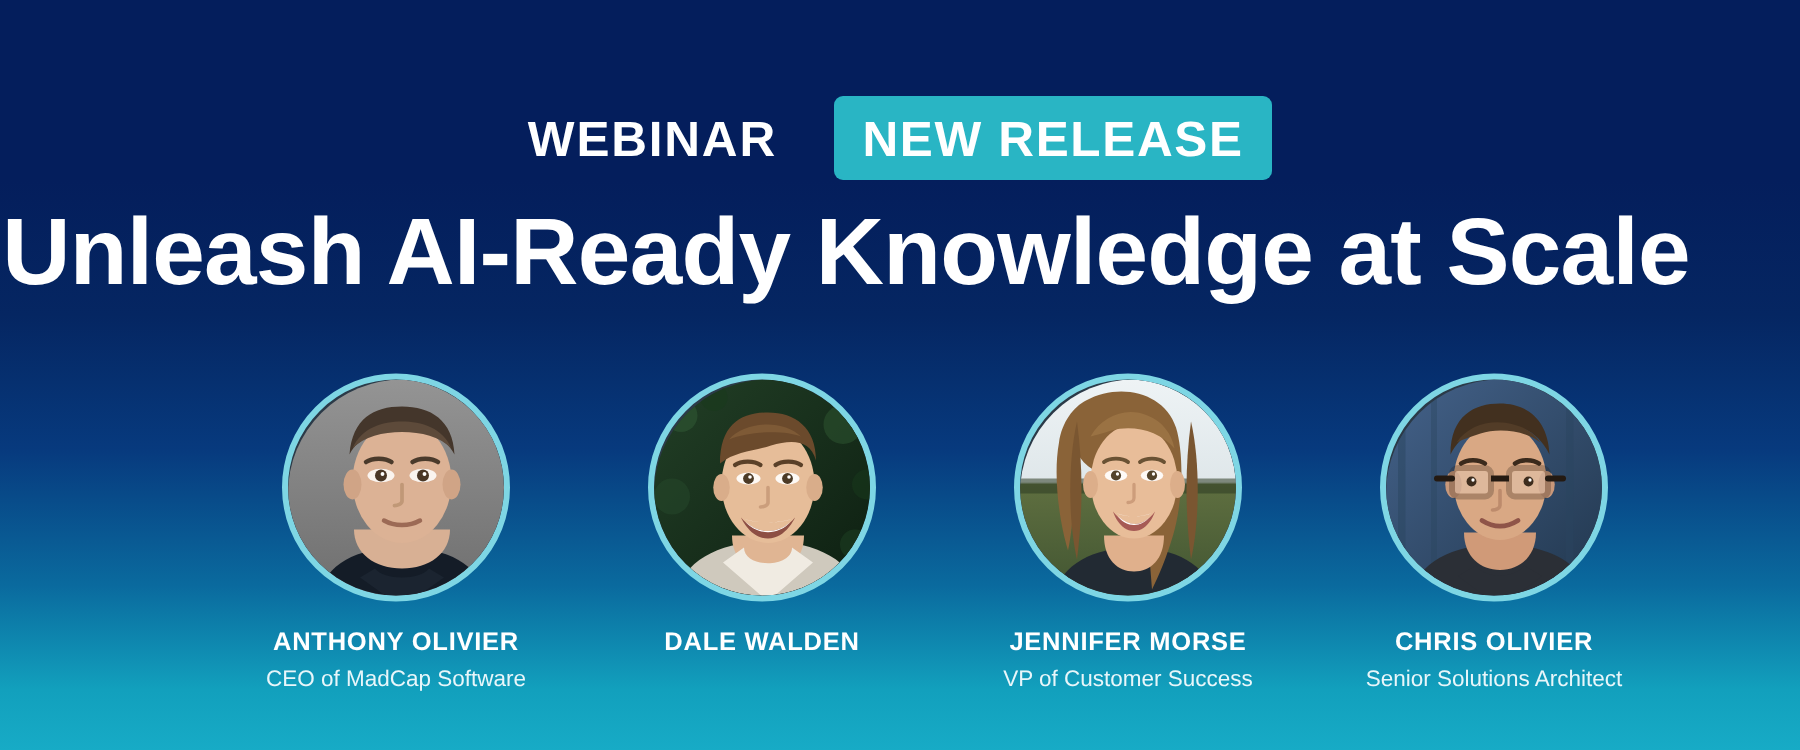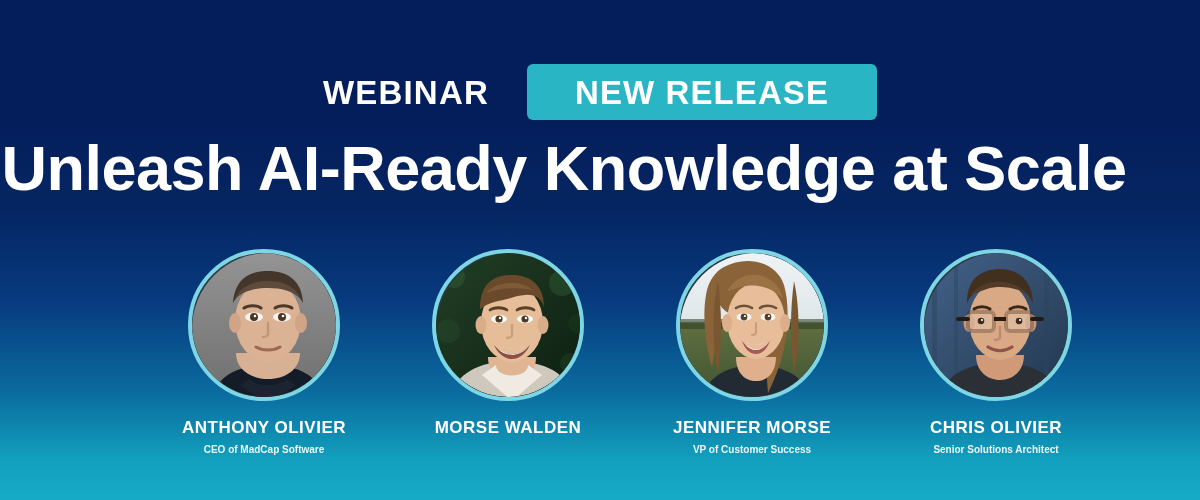--- a/index.html
+++ b/index.html
@@ -41,21 +41,21 @@
     font-size: 33px;
     font-weight: bold;
     letter-spacing: 1.2px;
     line-height: 1;
     white-space: nowrap;
   }
   .release-badge {
     background: #29b5c4;
     border-radius: 6px;
     height: 56px;
-    padding: 0 48px;
+    padding: 0 19px;
     display: flex;
     align-items: center;
     justify-content: center;
     box-sizing: border-box;
   }
   .release-badge-text {
     color: #ffffff;
     font-size: 33px;
     font-weight: bold;
     letter-spacing: 1.1px;
@@ -118,22 +118,22 @@
     font-size: 17px;
     font-weight: bold;
     letter-spacing: 0.5px;
     line-height: 1;
     white-space: nowrap;
     text-align: center;
   }
   .speaker-title {
     margin-top: 9px;
     color: #e8f6fa;
-    font-size: 10px;
-    font-weight: bold;
+    font-size: 15px;
+    font-weight: normal;
     line-height: 1;
     white-space: nowrap;
     text-align: center;
   }
 </style>
 </head>
 <body>
 
 <div class="banner">
 
@@ -227,21 +227,21 @@
               <path d="M54 57c4-3 13-3 17 0" stroke="#5a4028" stroke-width="2.8" fill="none" stroke-linecap="round"></path>
               <path d="M81 57c4-3 13-3 17 0" stroke="#5a4028" stroke-width="2.8" fill="none" stroke-linecap="round"></path>
               <path d="M76 72v10c0 2-3 3-5 3" stroke="#cb9e7c" stroke-width="2.4" fill="none" stroke-linecap="round"></path>
               <path d="M58 92c10 12 26 12 36 0 0 0-6 14-18 14s-18-14-18-14z" fill="#8d4f44"></path>
               <path d="M60 93c10 3 22 3 32 0-8 3-24 3-32 0z" fill="#ffffff"></path>
               <path d="M61 95c9 8 21 8 30 0-8 9-22 9-30 0z" fill="#ffffff"></path>
             </g>
           </svg>
         </div>
       </div>
-      <div class="speaker-name">MORSE WALDEN</div>
+      <div class="speaker-name">DALE WALDEN</div>
     </div>
 
     <div class="speaker">
       <div class="avatar">
         <div class="avatar-photo">
           <svg viewBox="0 0 152 152" width="152" height="152" aria-hidden="true">
             <defs>
               <clipPath id="c3">
                   <circle cx="76" cy="76" r="76"></circle>
                 </clipPath>

